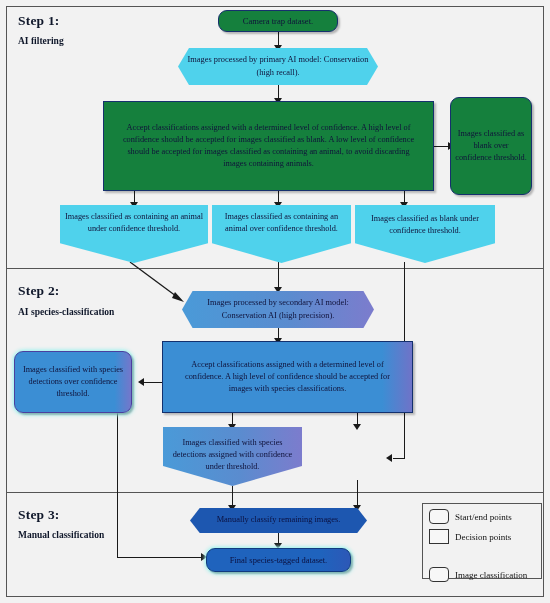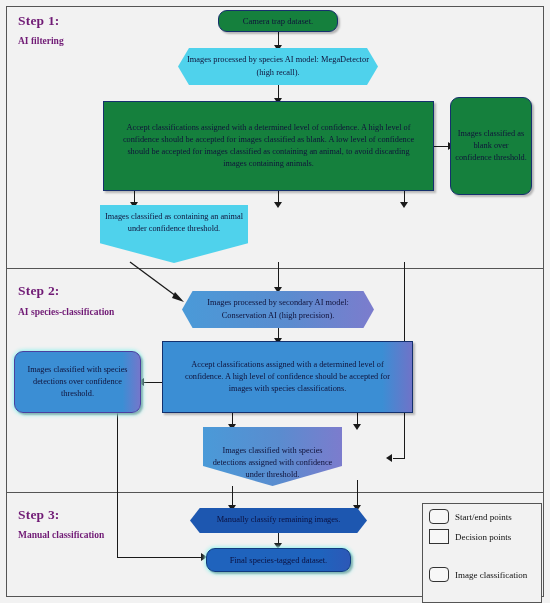--- a/index.html
+++ b/index.html
@@ -1,32 +1,32 @@
 <!DOCTYPE html>
 <html><head>
 <meta charset="utf-8">
 <style>
   html,body{margin:0;padding:0;background:#ffffff;}
   body{font-family:"Liberation Serif", serif;}
   #canvas{position:relative;width:550px;height:603px;background:#f2f2f2;overflow:hidden;}
   .outer-frame{position:absolute;left:6px;top:6px;width:538px;height:591px;border:1px solid #555;box-sizing:border-box;background:#f2f2f2;}
   .step-divider{position:absolute;left:6px;width:538px;height:0;border-top:1px solid #555;}
-  .step-label{position:absolute;font-family:"Liberation Serif",serif;color:#701a75;}
+  .step-label{position:absolute;font-family:"Liberation Serif",serif;color:#0f172a;}
   .step-title{font-size:13.5px;font-weight:bold;letter-spacing:.2px;}
   .step-sub{font-size:9.5px;font-weight:bold;}
 
   
   .node{position:absolute;box-sizing:border-box;display:flex;align-items:center;justify-content:center;text-align:center;color:#10123a;font-family:"Liberation Serif",serif;line-height:1.45;}
   .node span{display:block;padding:0 4px;}
 
   
   .rounded{border-radius:9px;border:1.2px solid #1b2a6b;}
   .rect{border:1.2px solid #12306b;}
   .hex{clip-path:polygon(0% 50%, 5.5% 0%, 94.5% 0%, 100% 50%, 94.5% 100%, 5.5% 100%);border:none;}
-  .pent{clip-path:polygon(0% 0%, 100% 0%, 100% 66%, 50% 100%, 0% 66%);border:none;margin-left:40px;}
+  .pent{clip-path:polygon(0% 0%, 100% 0%, 100% 66%, 50% 100%, 0% 66%);border:none;}
 
   
   .c1{background:#4fd2ec;}                     
   .c1b{background:#15803d;border-color:#16306d;}
   .c2{background:linear-gradient(90deg,#3b8ed4 0%,#3b8ed4 88%,#6f73c8 100%);}
   .c2b{background:linear-gradient(90deg,#3b8ed4 0%,#3b8ed4 86%,#7477cb 100%);border-color:#4b3f9e;}
   .c2p{background:linear-gradient(90deg,#4a9ad8 0%,#5a8ccf 55%,#7c7ccd 100%);}
   .c3{background:linear-gradient(90deg,#1f63bd 0%,#1f63bd 80%,#2d58b7 100%);border-color:#123a7e;}
   .c3h{background:#1d57b0;}
 
@@ -120,63 +120,69 @@
   <div class="arw arw-d" style="left:353px;top:505px;"></div>
 
   <div class="ln vl" style="left:278px;top:533px;height:13px;"></div>
   <div class="arw arw-d" style="left:274px;top:543px;"></div>
 
   <div class="node rounded c1b shadow" style="left:218px;top:10px;width:120px;height:22px;font-size:8.6px;">
     <span>Camera trap dataset.</span>
   </div>
 
   <div class="node hex c1" style="left:178px;top:48px;width:200px;height:37px;font-size:8.4px;">
-    <span>Images processed by species AI model: MegaDetector (high recall).</span>
+    <span>Images processed by primary AI model: Conservation (high recall).</span>
   </div>
 
   <div class="node rect c1b shadow" style="left:103px;top:101px;width:331px;height:90px;font-size:8.3px;padding:3px 7px;">
     <span>Accept classifications assigned with a determined level of confidence. A high level of confidence should be accepted for images classified as blank. A low level of confidence should be accepted for images classified as containing an animal, to avoid discarding images containing animals.</span>
   </div>
 
   <div class="node rounded c1b shadow" style="left:450px;top:97px;width:82px;height:98px;font-size:8.3px;">
     <span>Images classified as blank over confidence threshold.</span>
   </div>
 
   <div class="node pent c1" style="left:60px;top:205px;width:148px;height:58px;font-size:8.3px;align-items:flex-start;padding-top:6px;">
     <span>Images classified as containing an animal under confidence threshold.</span>
   </div>
 
+  <div class="node pent c1" style="left:212px;top:205px;width:139px;height:58px;font-size:8.3px;align-items:flex-start;padding-top:6px;">
+    <span>Images classified as containing an animal over confidence threshold.</span>
+  </div>
 
+  <div class="node pent c1" style="left:355px;top:205px;width:140px;height:58px;font-size:8.3px;align-items:flex-start;padding-top:8px;">
+    <span>Images classified as blank under confidence threshold.</span>
+  </div>
 
   <div class="node hex c2p glow" style="left:182px;top:291px;width:192px;height:37px;font-size:8.4px;text-align:center;">
     <span>Images processed by secondary AI model: Conservation AI (high precision).</span>
   </div>
 
   <div class="node rect c2 shadow" style="left:162px;top:341px;width:251px;height:72px;font-size:8.3px;padding:2px 8px;border-color:#13306e;">
     <span>Accept classifications assigned with a determined level of confidence. A high level of confidence should be accepted for images with species classifications.</span>
   </div>
 
-  <div class="node rounded c2b shadow glow" style="left:14px;top:351px;width:127px;height:62px;font-size:8.3px;">
+  <div class="node rounded c2b shadow glow" style="left:14px;top:351px;width:118px;height:62px;font-size:8.3px;">
     <span>Images classified with species detections over confidence threshold.</span>
   </div>
 
-  <div class="node pent c2p glow" style="left:163px;top:427px;width:139px;height:59px;font-size:8.3px;align-items:flex-start;padding-top:18px;">
+  <div class="node pent c2p glow" style="left:163px;top:427px;width:139px;height:59px;font-size:8.3px;align-items:flex-start;padding-top:10px;">
     <span>Images classified with species detections assigned with confidence under threshold.</span>
   </div>
 
 
   <div class="node hex c3h glow" style="left:190px;top:508px;width:177px;height:25px;font-size:8.4px;color:#0b1140;">
     <span>Manually classify remaining images.</span>
   </div>
 
   <div class="node rounded c3 shadow glow" style="left:206px;top:548px;width:145px;height:24px;font-size:8.5px;color:#0b1140;">
     <span>Final species-tagged dataset.</span>
   </div>
 
-  <div class="legend" style="left:422px;top:503px;width:120px;height:100px;">
+  <div class="legend" style="left:422px;top:503px;width:120px;height:76px;">
     <div class="lg-row" style="left:6px;top:5px;">
       <span class="lg-sym lg-rounded"></span>
       <span class="lg-txt">Start/end points</span>
     </div>
     <div class="lg-row" style="left:6px;top:25px;align-items:center;">
       <span class="lg-sym"></span>
       <span class="lg-txt">Decision points</span>
     </div>
     <div class="lg-row" style="left:6px;top:63px;">
       <span class="lg-sym lg-rounded"></span>

